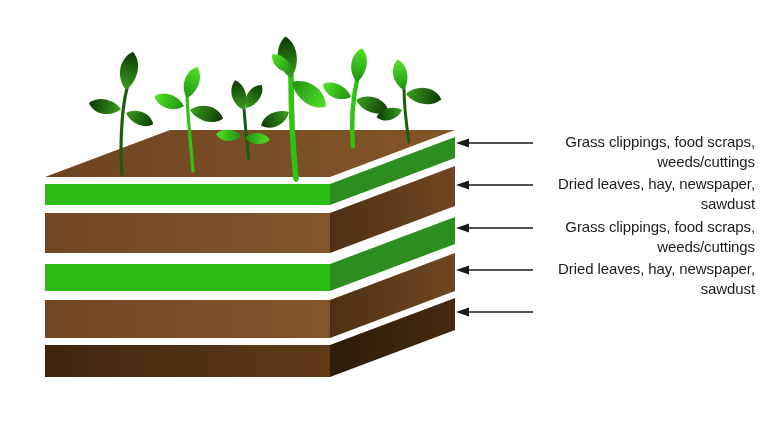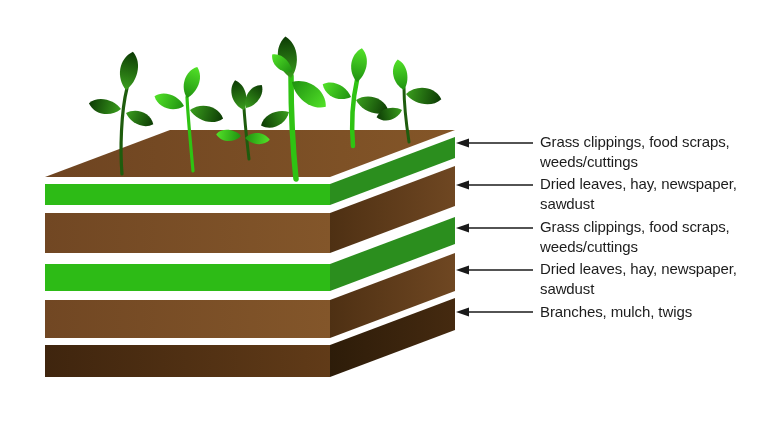--- a/index.html
+++ b/index.html
@@ -3,21 +3,21 @@
 <meta charset="utf-8">
 <style>
   html,body{margin:0;padding:0;background:#ffffff;}
   .stage{
     position:relative;width:760px;height:431px;background:#ffffff;
     overflow:hidden;font-family:"Liberation Sans",sans-serif;
   }
   .stage svg{position:absolute;left:0;top:0;}
   .label{
     position:absolute;left:540px;width:215px;
-    font-size:15px;line-height:20px;color:#1c1c1c;letter-spacing:-0.1px;
+    font-size:15px;line-height:20px;color:#1c1c1c;letter-spacing:-0.1px;text-align:right;
   }
 </style>
 </head>
 <body>
 
 <div class="stage">
 
   <svg width="760" height="431" viewBox="0 0 760 431">
     <defs>
       <linearGradient id="gradTop" gradientUnits="userSpaceOnUse" x1="45" y1="0" x2="455" y2="0">
@@ -160,17 +160,14 @@
     <span>sawdust</span>
   </div>
   <div class="label" style="top:217px">
     <span>Grass clippings, food scraps,</span><br>
     <span>weeds/cuttings</span>
   </div>
   <div class="label" style="top:259px">
     <span>Dried leaves, hay, newspaper,</span><br>
     <span>sawdust</span>
   </div>
-  <div class="label" style="top:302px">
-    <span>Branches, mulch, twigs</span>
-  </div>
 
 </div>
 
 </body></html>

